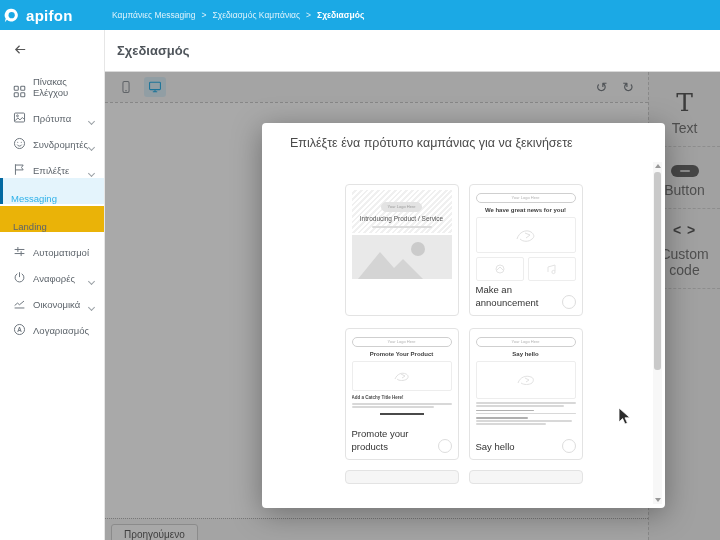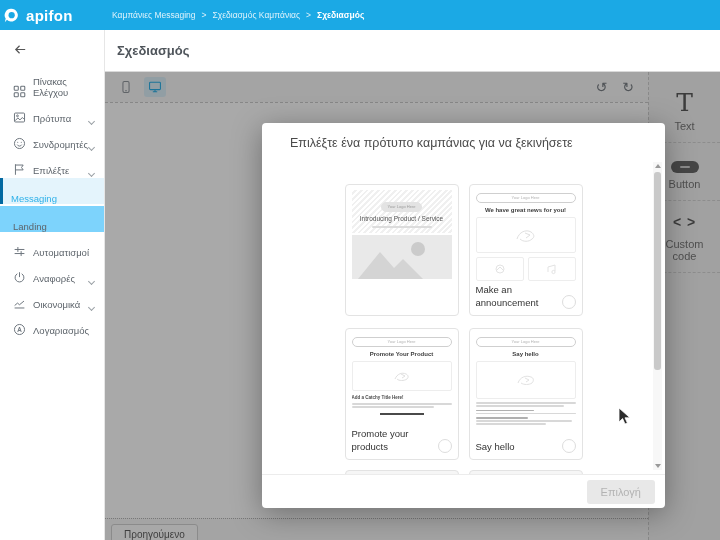--- a/index.html
+++ b/index.html
@@ -22,21 +22,21 @@
     border-right:1px solid #e6e6e6; z-index:5; }
   .side-back { margin:12px 0 16px 13px; width:16px; height:16px; color:#555; cursor:pointer; }
   .nav-item { display:flex; align-items:flex-end; height:24px; margin:2px 0; padding-left:13px;
     font-size:9.5px; color:#5d646b; cursor:pointer; }
   .ni-icon { width:13px; height:13px; margin-right:7px; color:#6b737b; flex:none; display:flex; }
   .ni-icon svg { width:13px; height:13px; }
   .chev { width:5px; height:5px; border-right:1.2px solid #9aa0a6; border-bottom:1.2px solid #9aa0a6;
     transform:rotate(45deg); margin-left:auto; margin-right:10px; margin-top:-3px; }
   .nav-item.active { color:#2FB1E9; background:#E4F4FC; border-left:3px solid #0369a1;
     padding-left:8px; height:26px; }
-  .nav-item.landing { background:#7dd3fc; height:26px; }
+  .nav-item.landing { background:#eab308; height:26px; }
 
   
   .main { position:absolute; top:30px; left:105px; width:615px; height:510px; background:#fff; }
   .title-row { height:42px; border-bottom:1px solid #d9d9d9; display:flex; align-items:center;
     padding-left:12px; }
   .title-row h1 { font-size:13px; color:#4f555b; font-weight:bold; }
 
   .editor { position:absolute; top:42px; left:0; right:0; bottom:0; display:flex; }
   .editor-left { flex:1; display:flex; flex-direction:column; background:#f7f7f7; }
   .toolbar { height:30px; display:flex; align-items:center; padding:0 10px; gap:7px; }
@@ -49,21 +49,21 @@
   .canvas { flex:1; background:#fff; border-top:1px dashed #c9c9c9; }
   .bottom-bar { height:22px; border-top:1px dotted #b0b0b0; padding:5px 0 0 6px; background:#f7f7f7; }
   .prev-btn { font-size:10px; color:#555; background:#fdfdfd; border:1px solid #cfcfcf;
     border-radius:3px; padding:4px 12px; cursor:pointer; font-family:inherit; }
 
   .widget-panel { width:72px; background:#f3f3f3; border-left:1px dashed #ccc;
     display:flex; flex-direction:column; }
   .widget { text-align:center; padding:12px 4px 10px; border-bottom:1px dashed #d2d2d2; cursor:pointer; }
   .widget.first { padding-top:18px; }
   .widget-icon-t { font-family:"DejaVu Serif","Liberation Serif",serif; font-size:25px; color:#4f4f4f; line-height:1; }
-  .widget-label { font-size:11px; color:#6f6f6f; margin-top:5px; }
+  .widget-label { font-size:14px; color:#6f6f6f; margin-top:5px; }
   .widget-icon-btn { width:28px; height:12px; background:#5f5f5f; border-radius:6px;
     margin:6px auto 2px; display:flex; align-items:center; justify-content:center; }
   .widget-icon-btn span { width:10px; height:2px; background:#cfcfcf; border-radius:1px; display:block; }
   .widget-icon-code { font-size:14px; color:#4f4f4f; font-weight:bold; letter-spacing:1px; line-height:1.4; }
   .widget.filler { flex:1; border-bottom:none; cursor:default; }
 
   
   .overlay { position:absolute; top:72px; left:105px; width:615px; height:468px;
     background:rgba(28,28,28,.38); z-index:20; }
   .modal { position:absolute; top:123px; left:262px; width:403px; height:385px; background:#fff;
@@ -401,22 +401,19 @@
         <div class="partial-card"></div>
       </div>
 
       <div class="mscroll">
         <span class="sb-arrow sb-up"></span>
         <div class="sb-thumb"></div>
         <span class="sb-arrow sb-down"></span>
       </div>
     </div>
 
-    <div class="modal-footer">
-      <button class="select-btn" disabled="">Επιλογή</button>
-    </div>
   </div>
 
   <svg class="cursor" width="13" height="19" viewBox="0 0 13 19">
     <path d="M1 1 L1 15 L4.6 11.6 L7 17 L9.4 16 L7 10.8 L12 10.8 Z" fill="#2b2b2b" stroke="#ffffff" stroke-width="0.8"></path>
   </svg>
 
 </div>
 
 </body></html>

